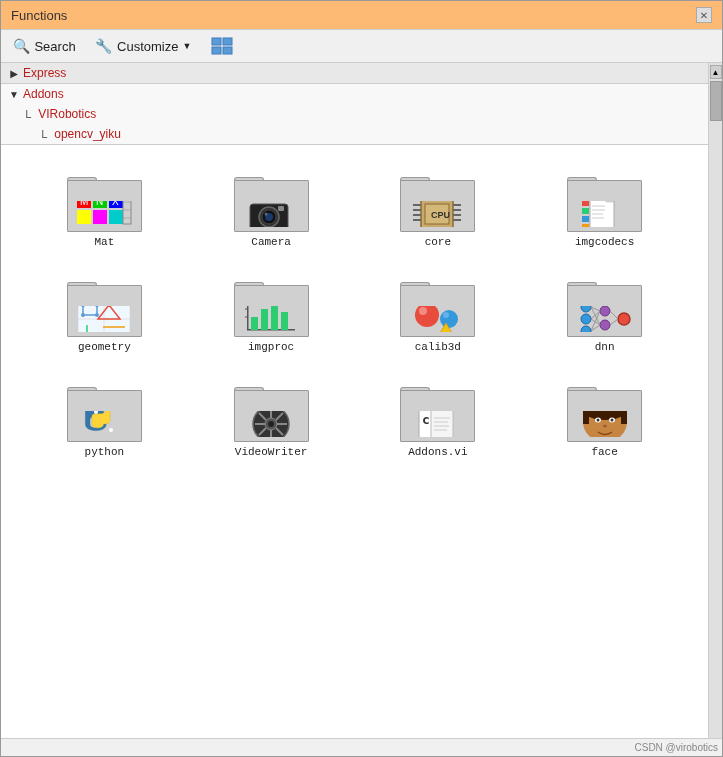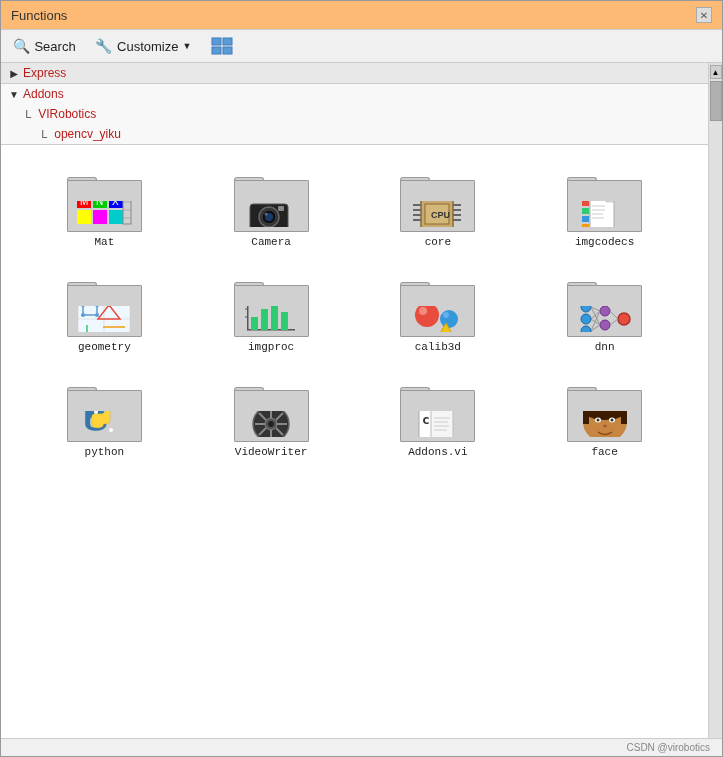--- a/index.html
+++ b/index.html
@@ -193,21 +193,21 @@
     .icon-label {
       font-size: 11px;
       color: #222;
       margin-top: 4px;
       text-align: center;
       font-family: Liberation Mono, monospace;
     }
     .bottom-bar {
       background: #f0f0f0;
       border-top: 1px solid #ccc;
-      padding: 3px 12px;
+      padding: 3px 4px;
       display: flex;
       justify-content: flex-end;
       font-size: 10px;
       color: #888;
     }
   </style>
 </head>
 <body>
 
 <div class="window">

